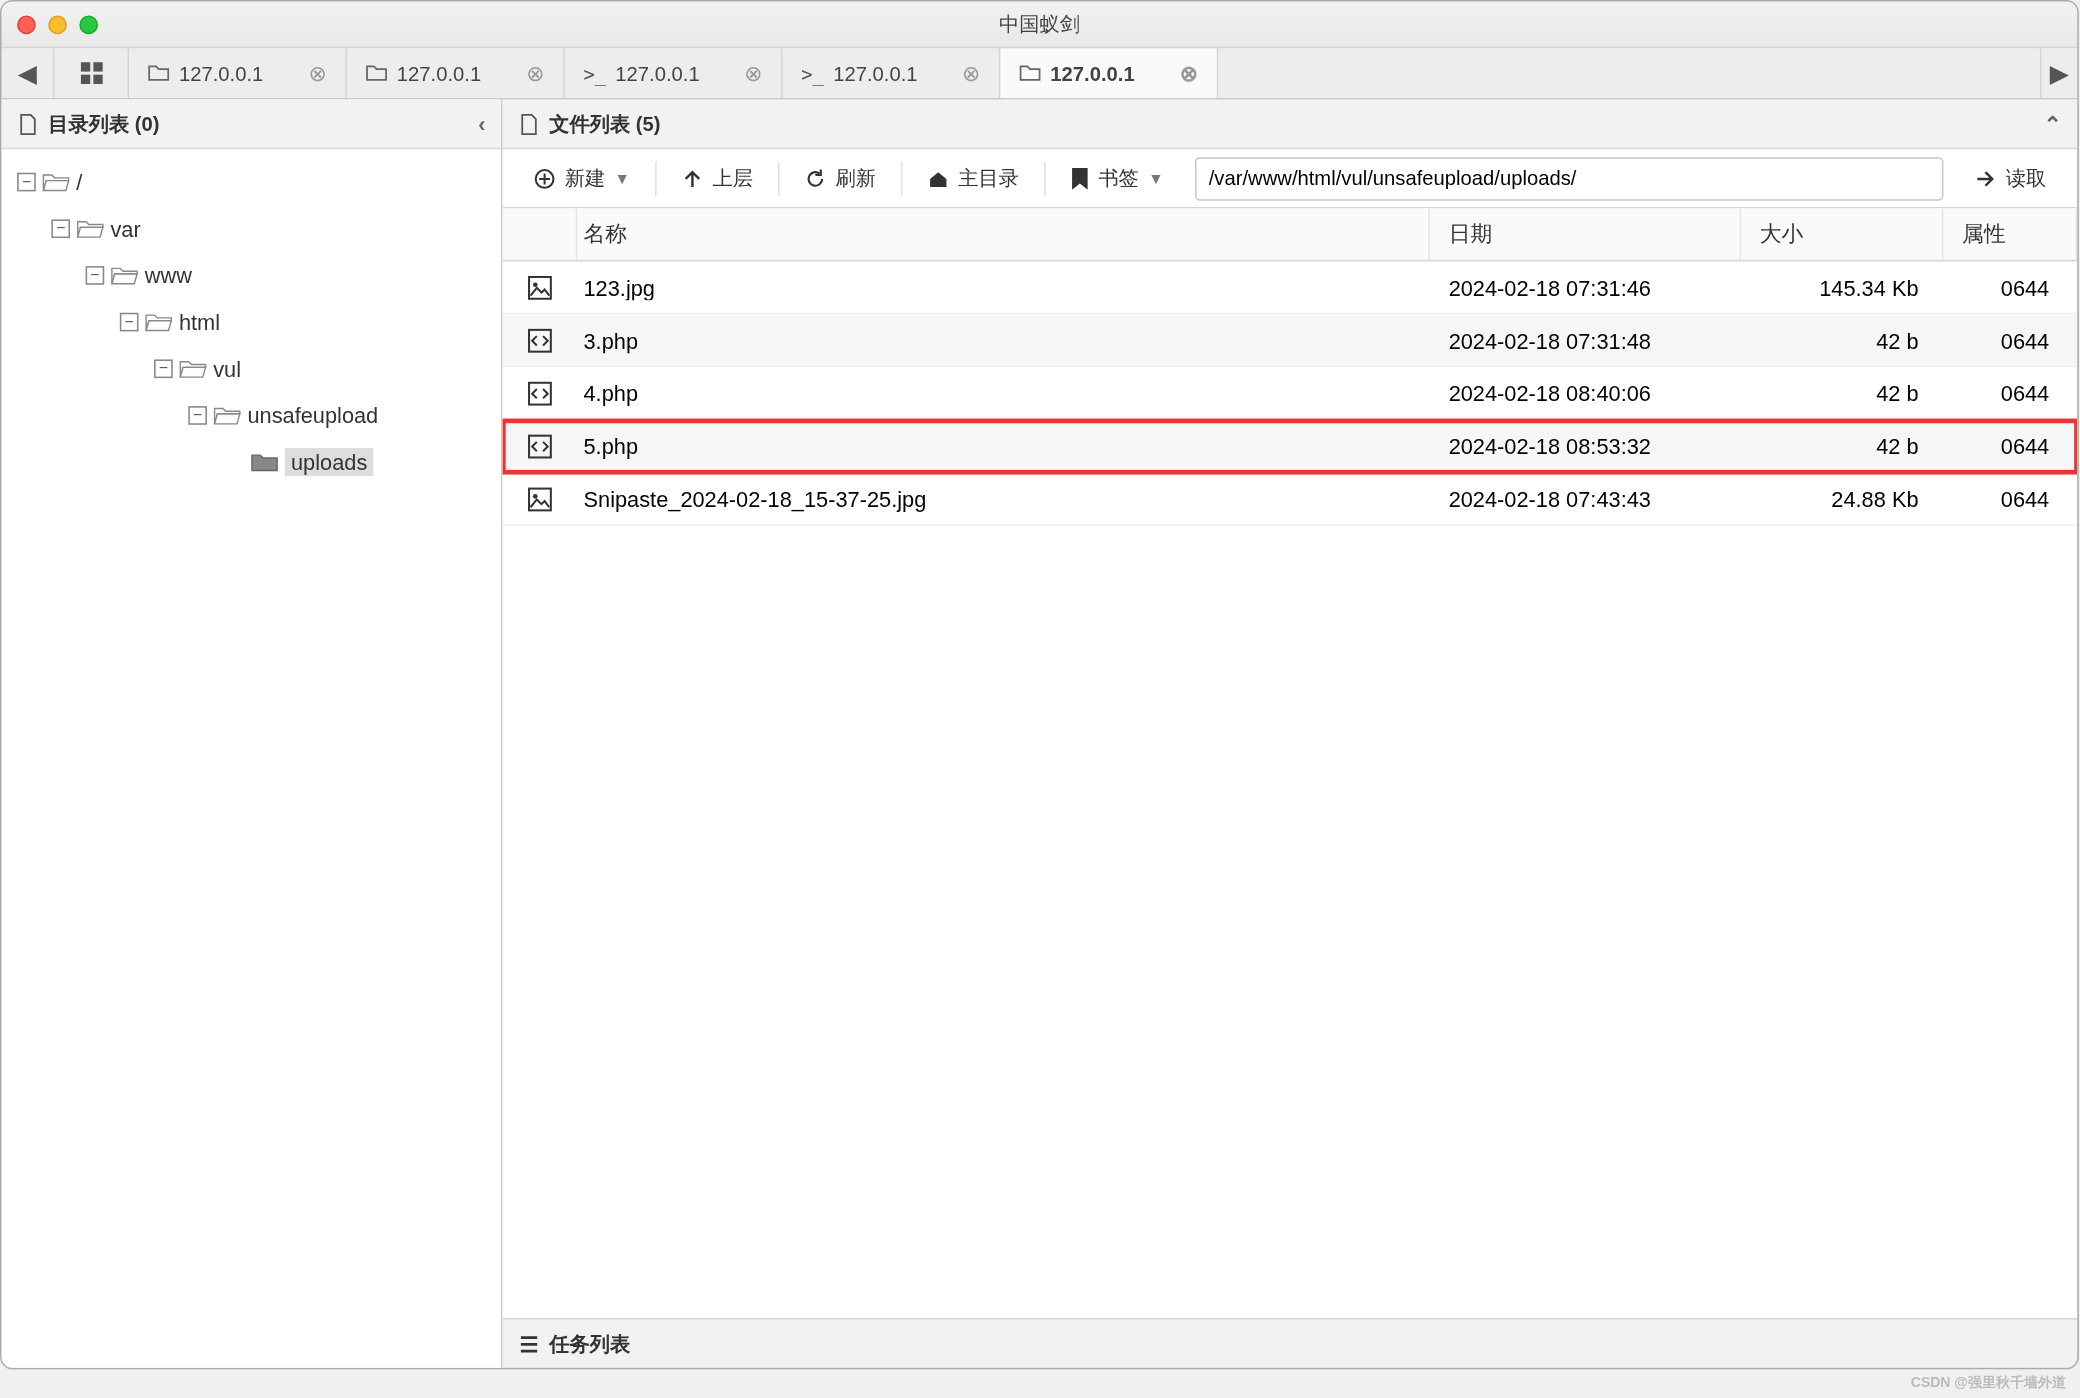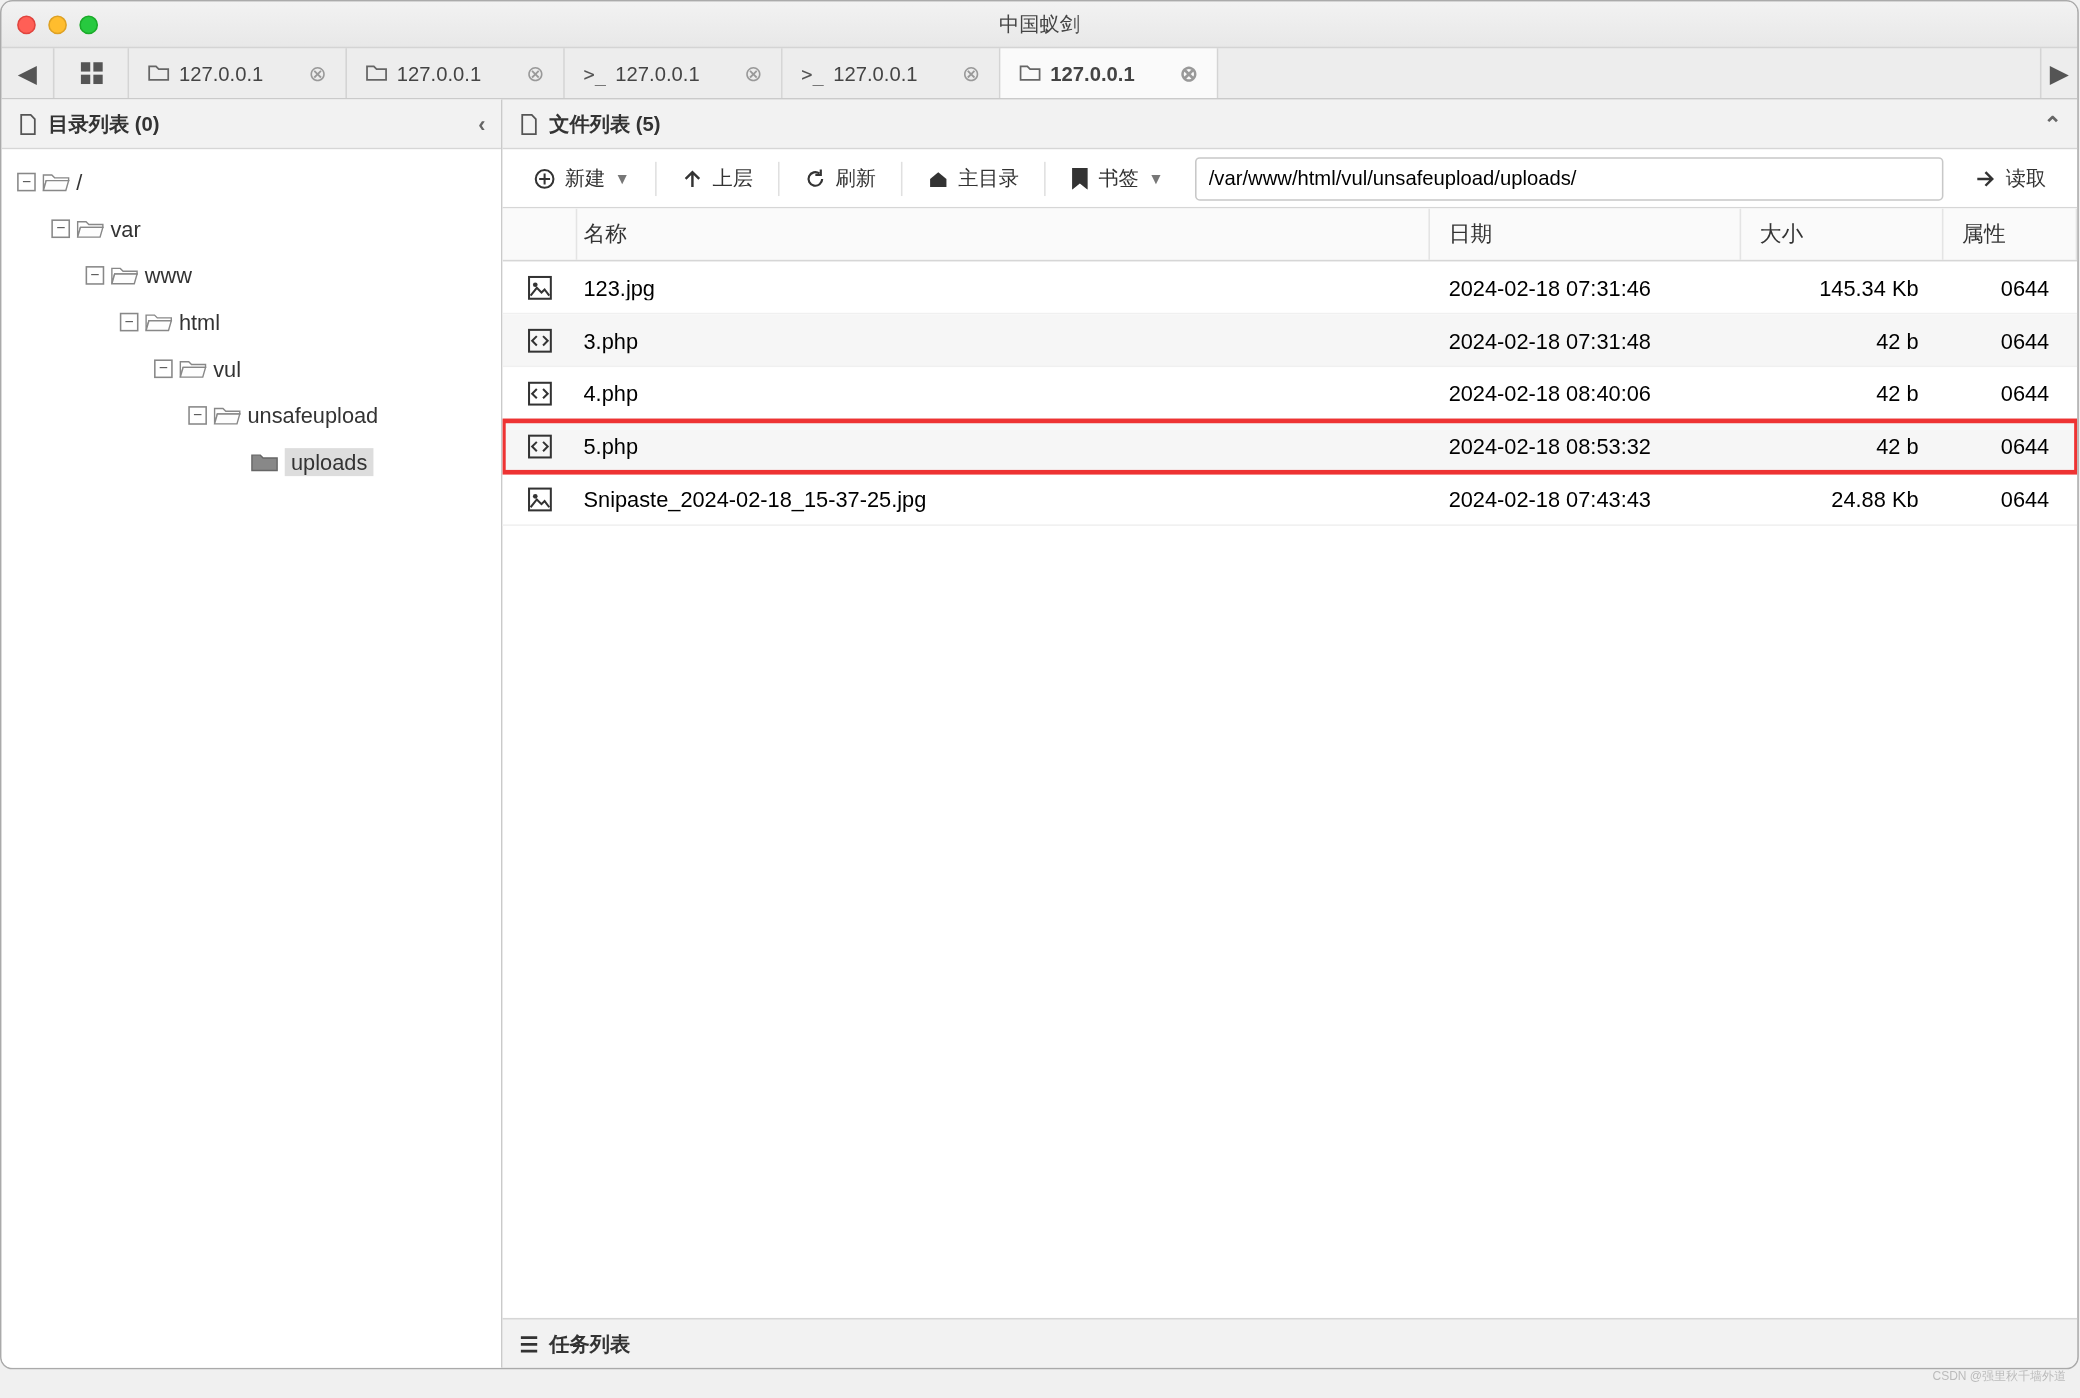--- a/index.html
+++ b/index.html
@@ -62,21 +62,21 @@
 .c.icon { width: 48px; display: flex; justify-content: center; }
 .c.name { flex: 1; padding-left: 4px; }
 .c.date { width: 200px; padding-left: 12px; }
 .c.size { width: 130px; text-align: right; padding-right: 16px; }
 .c.attr { width: 86px; text-align: right; padding-right: 18px; }
 .fhead .c.icon { width: 48px; }
 .fhead .c.size, .fhead .c.attr { justify-content: flex-start; text-align: left; }
 
 
 .footer { height: 32px; display: flex; align-items: center; padding: 0 10px; background: #f2f2f2; border-top: 1px solid #d6d6d6; font-size: 13px; font-weight: 600; color: #333; }
-.watermark { position: absolute; right: 14px; bottom: 13px; font-size: 12px; color: #bbb; z-index: 10; }
+.watermark { position: absolute; right: 14px; bottom: 6px; font-size: 14px; color: #bbb; z-index: 10; font-weight: bold; }
 
 svg { display: block; }
 </style>
 </head>
 <body>
 
 <div class="window">
 
   <div class="titlebar">
     <div class="traffic">

